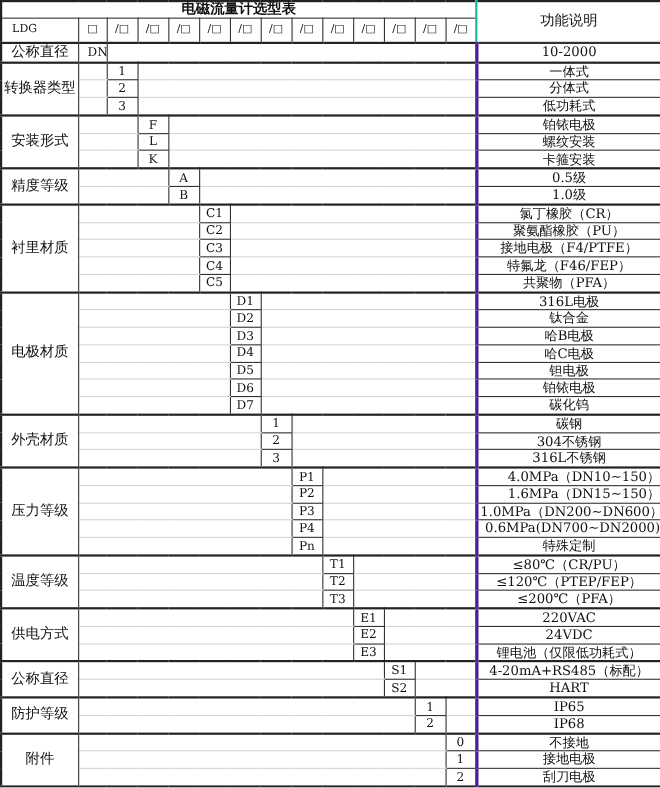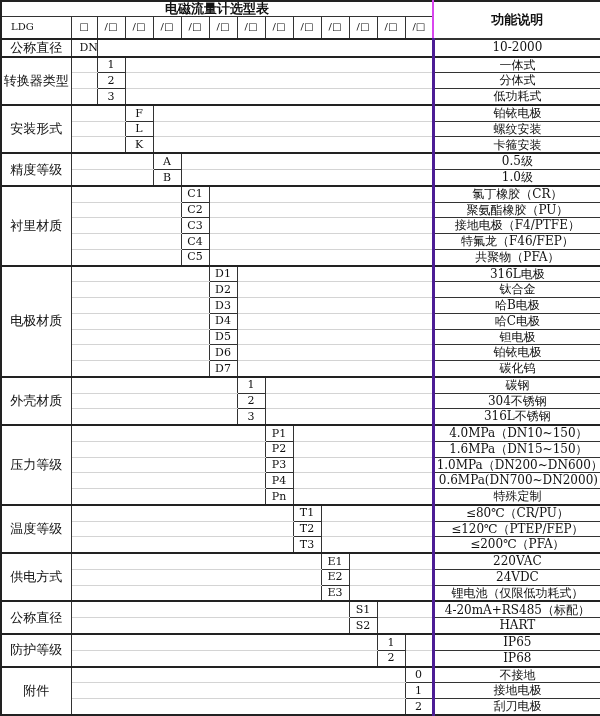--- a/index.html
+++ b/index.html
@@ -18,22 +18,22 @@
     overflow:hidden;white-space:nowrap;
     line-height:1.05;
   }
   td.title{
     font-size:13px;font-weight:bold;
     border-bottom:1px solid #333;
     height:14px;
     margin-top:47px;
   }
   td.funchead{
-    font-size:13px;font-weight:bold;
-    border-left:2px solid #d946ef;
+    font-size:13px;font-weight:normal;
+    border-left:2px solid #14b8a6;
     border-bottom:2px solid #333;
   }
   td.ldg{
     text-align:left;padding-left:9px;
     border-right:1.5px solid #333;
     font-size:12px;
   }
   td.label{
     border-right:1.5px solid #333;
     font-size:13px;
@@ -44,21 +44,21 @@
   }
   td.dn{
     text-align:left;padding-left:8px;
     border-right:1.5px solid #333;
     font-size:11px;
   }
   td.func{
     border-left:3px solid #4c1d95;
     border-bottom:1px solid #333;
   }
-  td.left{text-align:center;padding-left:2px;}
+  td.left{text-align:right;padding-left:2px;}
   td.sp{border-bottom:1px solid #d4d4d4;}
   td.sec{border-bottom:2px solid #222;}
   tr.hdr td{font-size:10px;}
   table{border:2px solid #222;}
 </style>
 </head>
 <body>
 
 <table>
 <colgroup>

